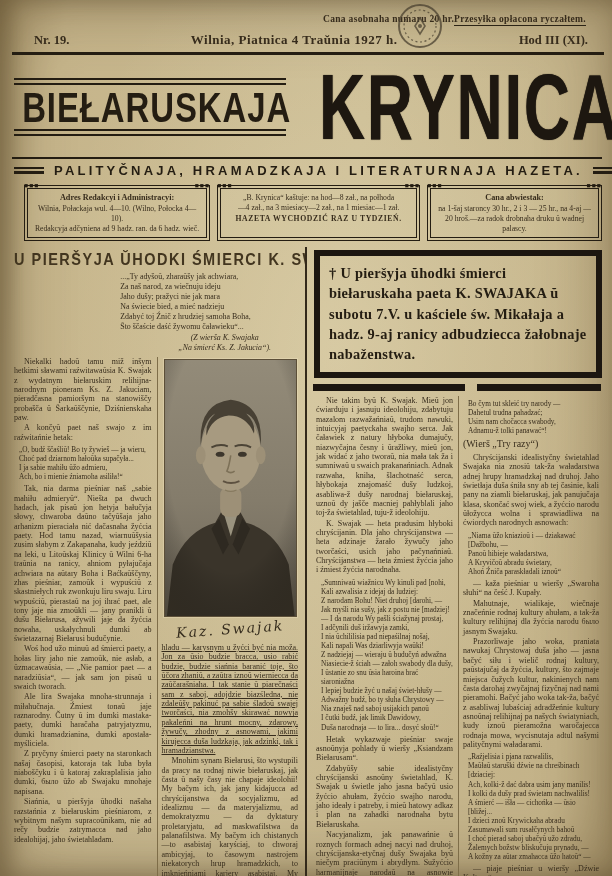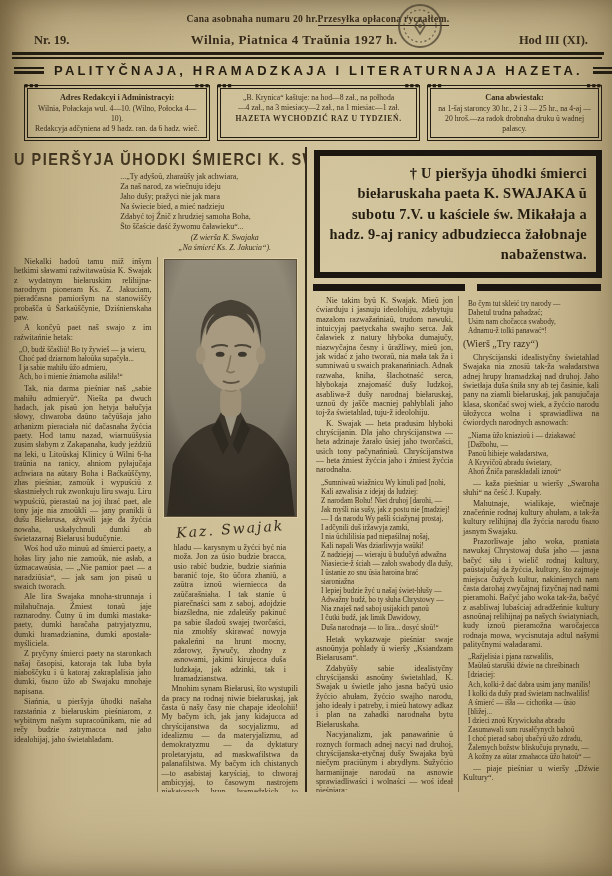--- a/index.html
+++ b/index.html
@@ -8,21 +8,21 @@
     background:
       radial-gradient(ellipse at 55% 40%, rgba(255,246,214,.25), rgba(0,0,0,0) 60%),
       linear-gradient(100deg, #b5a378 0%, #c6b58b 9%, #cabb92 50%, #c3b288 90%, #b2a076 100%);
     box-shadow: inset 0 0 70px rgba(70,52,22,.45), inset 10px 0 22px rgba(55,40,15,.35);
     font-family:"Liberation Serif", serif;
     color:#372c1c;
   }
   .sheet *{box-sizing:border-box;}
 
   
-  .topline{display:flex;justify-content:center;align-items:flex-start;
+  .topline{display:flex;justify-content:flex-end;align-items:flex-start;
     padding:14px 26px 0 50px;font-size:9.5px;font-weight:bold;letter-spacing:.3px;}
   .postage{border-bottom:1px solid #2c2416;padding-bottom:1px;}
   .stamp{position:absolute;left:396px;top:2px;width:48px;height:48px;opacity:.75;}
   .issueline{display:flex;align-items:baseline;padding:6px 24px 3px 34px;font-size:12.5px;font-weight:bold;}
   .issueline .mid{flex:1;text-align:center;font-size:13px;letter-spacing:.5px;}
   .rule-thick{height:3px;background:#241d12;margin:1px 8px 0 12px;}
 
   
   .masthead{display:flex;align-items:center;height:96px;padding:0 8px 0 14px;margin-top:4px;}
   .mh-left{width:272px;flex:none;text-align:center;}
@@ -60,33 +60,33 @@
   .half-right{padding-left:5px;}
 
   .headline{font-family:"Liberation Sans",sans-serif;font-weight:bold;font-size:14.5px;
     letter-spacing:1.5px;text-align:center;color:#42351f;margin:4px 4px 5px;
     transform:scaleY(1.15);white-space:nowrap;}
   .epigraph{width:61%;margin-left:auto;margin-right:4px;font-size:7.9px;line-height:1.27;}
   .epi-lines{white-space:pre-line;}
   .epi-attr{font-style:italic;text-align:center;white-space:pre-line;padding-left:30px;margin-top:1px;}
 
   .announce{border:6px solid #1c1610;margin:3px 2px 0 2px;padding:7px 9px;
-    font-weight:bold;font-size:14.4px;line-height:1.42;text-align:right;color:#241d12;
+    font-weight:bold;font-size:14.4px;line-height:1.42;text-align:left;color:#241d12;
     letter-spacing:.3px;}
   .blackbar{display:flex;gap:12px;margin:6px 3px 5px 1px;}
   .blackbar .seg{height:7px;background:#1c1610;}
   .seg.s1{width:55%;} .seg.s2{width:45%;}
 
   .cols{display:flex;margin-top:4px;height:100%;}
   .col{width:50%;padding:0 5px 0 4px;overflow:hidden;font-size:8px;line-height:1.17;
     text-align:justify;}
   .col + .col{border-left:1px solid #7e6d48;}
 
   .b-p{text-indent:10px;margin:0 0 1px;}
-  .b-pc{text-indent:0;margin:0 12px 1px;}  
+  .b-pc{text-indent:0;margin:0 0 1px;text-decoration:underline;}  
   .b-verse{font-size:7.3px;line-height:1.24;white-space:pre-line;margin:3px 0 3px 5px;text-align:left;}
   .b-attr{font-size:10px;text-align:left;padding-right:14px;margin:0 0 3px;}
 
   
   .photo{margin:2px 1px 0 2px;border:1px solid #5c4f38;height:258px;overflow:hidden;
     background:#8d8573;box-shadow:0 0 0 1px rgba(255,245,210,.25);}
   .photo svg{display:block;width:100%;height:100%;}
   .signature{height:26px;text-align:center;font-family:"DejaVu Serif",serif;font-style:italic;
     font-size:14px;color:#352c1d;transform:rotate(-4deg);letter-spacing:2px;padding-top:4px;}
 </style>
@@ -107,20 +107,30 @@
       <circle cx="24" cy="24" r="2" fill="#4a4130"></circle>
     </svg>
   </div>
   <div class="issueline">
     <span>Nr. 19.</span>
     <span class="mid">Wilnia, Piatnica 4 Traŭnia 1927 h.</span>
     <span>Hod III (XI).</span>
   </div>
   <div class="rule-thick"></div>
 
+  <div class="masthead">
+    <div class="mh-left">
+      <div class="dbl"></div>
+      <div class="word1">BIEŁARUSKAJA</div>
+      <div class="dbl"></div>
+    </div>
+    <div class="mh-right">
+      <span class="word2">KRYNICA</span>
+    </div>
+  </div>
   <div class="rule-thin"></div>
   <div class="subtitle-row">
     <span class="deco"></span>
     <span class="subtitle">PALITYČNAJA, HRAMADZKAJA I LITERATURNAJA HAZETA.</span>
     <span class="deco"></span>
   </div>
 
   <div class="infobar">
     <div class="ibox b1">
       <div class="ib-title">Adres Redakcyi i Administracyi:</div>
@@ -219,21 +229,21 @@
 
     <div class="half half-right">
       <div class="announce">† U pieršyja ŭhodki śmierci biełaruskaha paeta K. SWAJAKA ŭ subotu 7.V. u kaściele św. Mikałaja a hadz. 9-aj ranicy adbudziecca žałobnaje nabaženstwa.</div>
       <div class="blackbar">
         <div class="seg s1"></div>
         <div class="seg s2"></div>
       </div>
       <div class="cols">
         <div class="col">
             <div class="b-p">Nie takim byŭ K. Swajak. Mieŭ jon ćwiarduju i jasnuju ideolohiju, zdabytuju mazalom razwažańniaŭ, trudom nawuki, intuicyjaj paetyckaha swajho serca. Jak čaławiek z natury hłyboka dumajučy, niazwyčajna česny i ŭražliwy, mieŭ jon, jak widać z jaho tworaŭ, nia mała tak ža i sumniwaŭ u swaich prakanańniach. Adnak razwaha, kniha, šlachotnaść serca, hłybokaja znajomaść dušy ludzkoj, asabliwa-ž dušy narodnaj biełaruskaj, uznoŭ dy jašče macniej pahłyblali jaho toj-ža świetahlad, tuju-ž ideolohiju.</div>
-            <div class="b-p">K. Swajak — heta pradusim hłyboki chryścijanin. Dla jaho chryścijanstwa — heta adzinaje žarało ŭsiej jaho tworčaści, usich tony pačynańniaŭ. Chryścijanstwa — heta źmiest žyćcia jaho i źmiest žyćcia narodnaha.</div>
+            <div class="b-p">K. Swajak — heta pradusim hłyboki chryścijanin. Dla jaho chryścijanstwa — heta adzinaje žarało žywučy jaho tworčaści, usich jaho pačynańniaŭ. Chryścijanstwa — heta źmiest žyćcia jaho i źmiest žyćcia narodnaha.</div>
             <div class="b-verse">„Sumniwaŭ wiažnicu Wy kinuli pad [nohi,
 Kali azwalisia z idejaj da ludziej:
 Z narodam Bohu! Niet druhoj [darohi, —
 Jak myśli nia sušy, jak z postu nie [madziej!
 — I da narodu Wy pašli ściažynaj prostaj,
 I adčynili duš iržawyja zamki,
 I nia ŭchililisia pad niepaśilnaj nošaj,
 Kali napali Was dziarliwyja waŭki!
 Z nadziejaj — wieraju ŭ budučyń adwažna
 Niasiecie-ž ściah — załoh swabody dla dušy,

